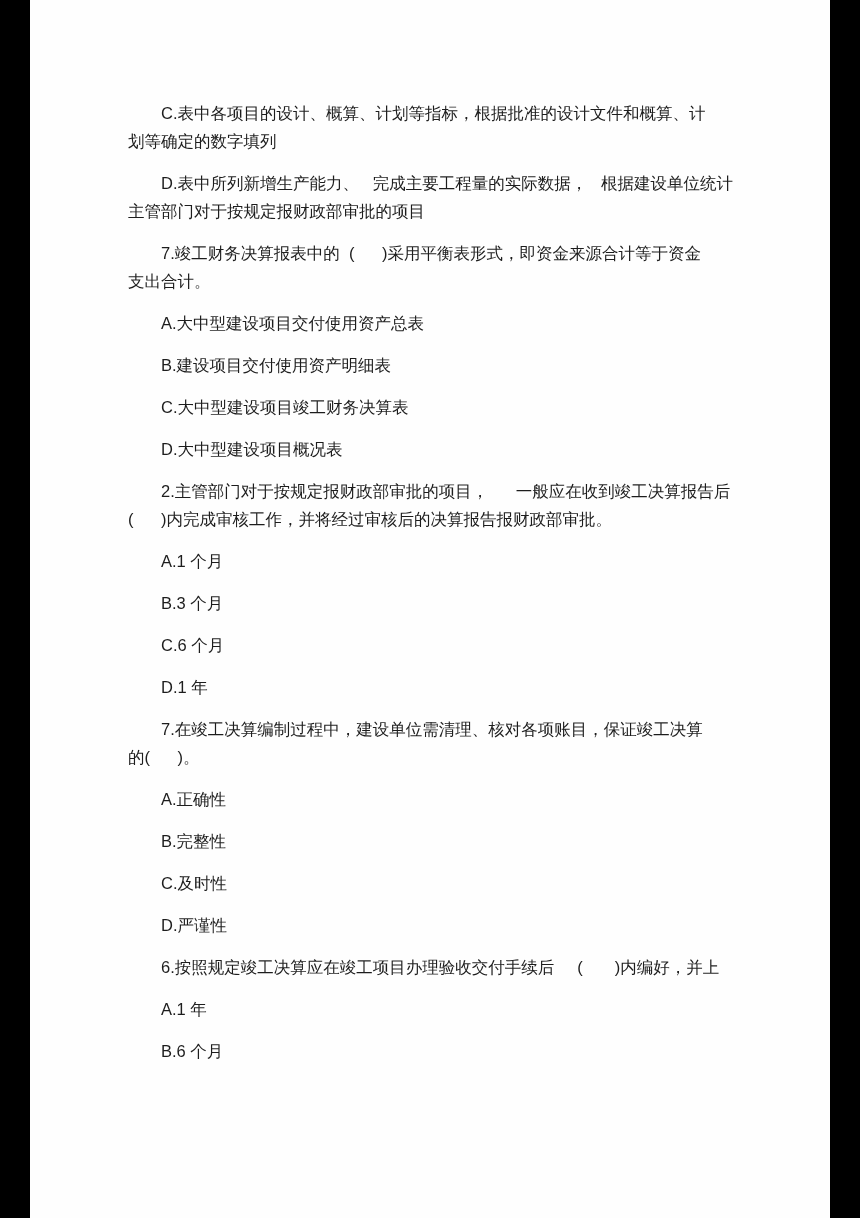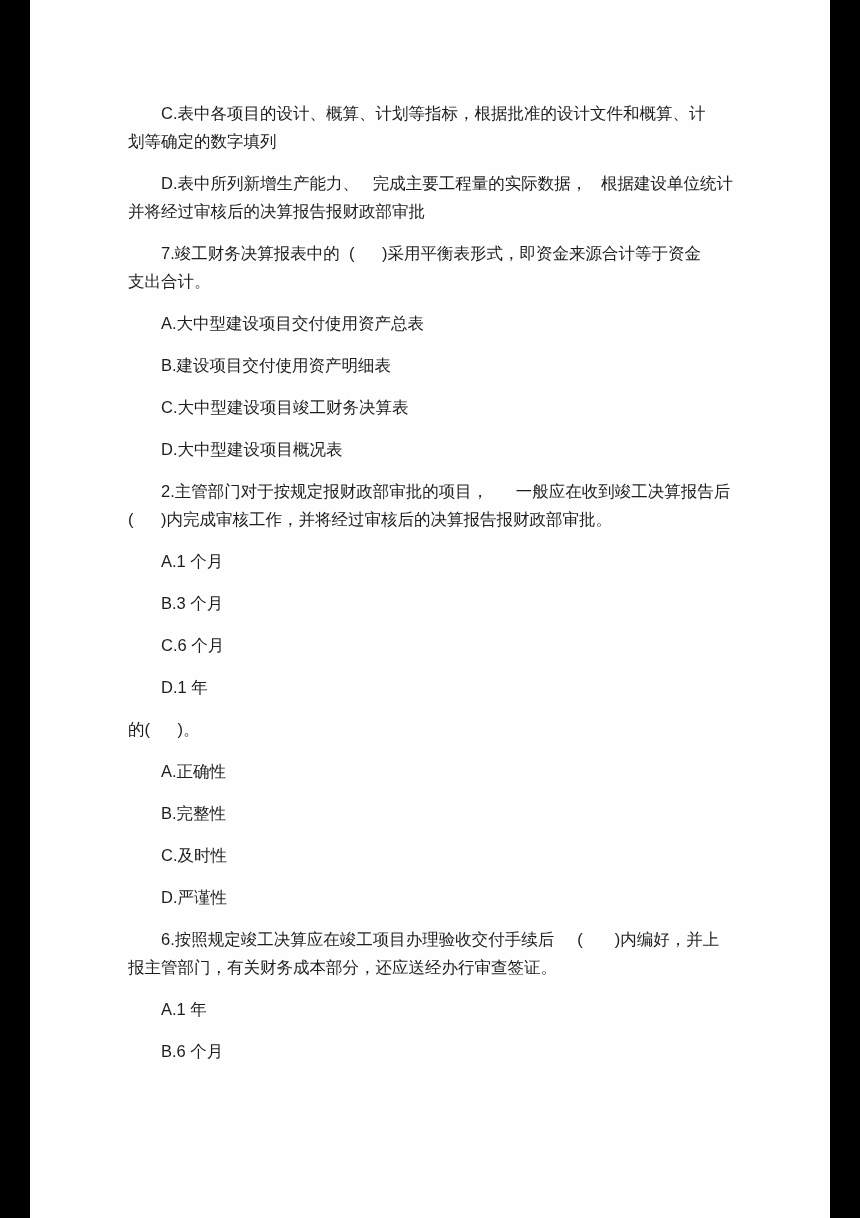--- a/index.html
+++ b/index.html
@@ -47,21 +47,21 @@
 <div class="page-wrap">
   <div class="paper">
 
     <div class="para">
       <div class="line indent">C.表中各项目的设计、概算、计划等指标，根据批准的设计文件和概算、计</div>
       <div class="line">划等确定的数字填列</div>
     </div>
 
     <div class="para">
       <div class="line indent">D.表中所列新增生产能力、   完成主要工程量的实际数据，   根据建设单位统计</div>
-      <div class="line">并将经过审核后的决算报告报财政部审批</div>
+      <div class="line">主管部门对于按规定报财政部审批的项目</div>
     </div>
 
     <div class="para">
       <div class="line indent">7.竣工财务决算报表中的  (      )采用平衡表形式，即资金来源合计等于资金</div>
       <div class="line">支出合计。</div>
     </div>
 
     <div class="para">
       <div class="line indent">A.大中型建设项目交付使用资产总表</div>
     </div>
@@ -87,39 +87,39 @@
       <div class="line indent">B.3 个月</div>
     </div>
     <div class="para">
       <div class="line indent">C.6 个月</div>
     </div>
     <div class="para">
       <div class="line indent">D.1 年</div>
     </div>
 
     <div class="para">
+      <div class="line indent">7.在竣工决算编制过程中，建设单位需清理、核对各项账目，保证竣工决算</div>
       <div class="line">的(      )。</div>
     </div>
 
     <div class="para">
       <div class="line indent">A.正确性</div>
     </div>
     <div class="para">
       <div class="line indent">B.完整性</div>
     </div>
     <div class="para">
       <div class="line indent">C.及时性</div>
     </div>
     <div class="para">
       <div class="line indent">D.严谨性</div>
     </div>
 
     <div class="para">
       <div class="line indent">6.按照规定竣工决算应在竣工项目办理验收交付手续后     (       )内编好，并上</div>
-      <div class="line">报主管部门，有关财务成本部分，还应送经办行审查签证。</div>
     </div>
 
     <div class="para">
       <div class="line indent">A.1 年</div>
     </div>
     <div class="para">
       <div class="line indent">B.6 个月</div>
     </div>
 
   </div>

